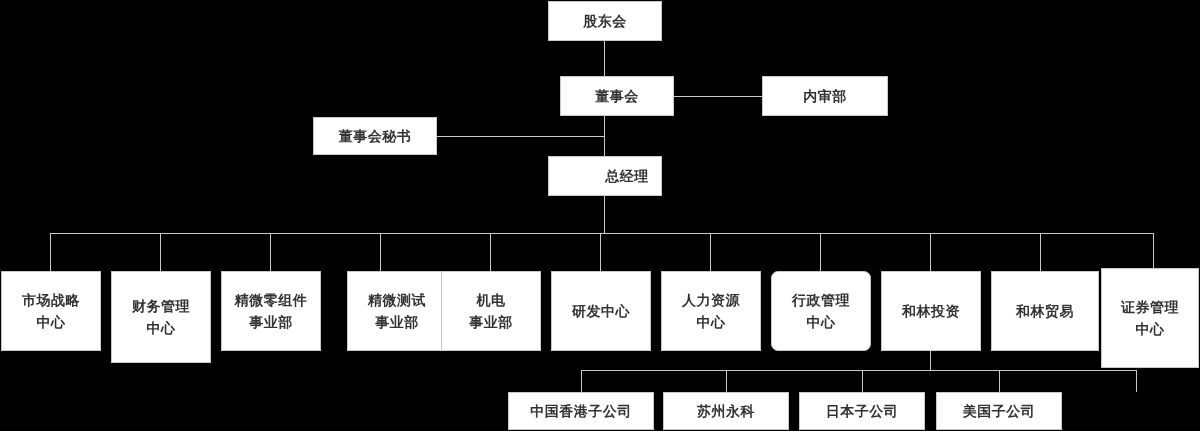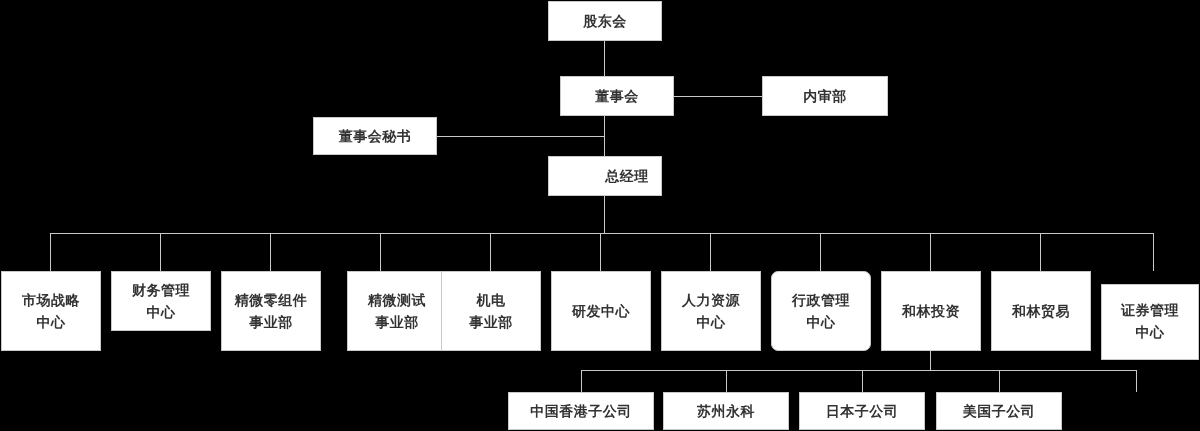--- a/index.html
+++ b/index.html
@@ -100,21 +100,21 @@
   </div>
 
   <div class="node" style="left:548px; top:156px; width:114px; height:40px;padding-left:44px;">
     <span class="label">总经理</span>
   </div>
 
   <div class="node" style="left:1px; top:271px; width:100px; height:80px;">
     <span class="label">市场战略
 中心</span>
   </div>
-  <div class="node" style="left:111px; top:271px; width:100px; height:60px;justify-content:center;">
+  <div class="node" style="left:111px; top:271px; width:100px; height:92px;justify-content:center;">
     <span class="label">财务管理
 中心</span>
   </div>
   <div class="node" style="left:221px; top:271px; width:100px; height:80px;">
     <span class="label">精微零组件
 事业部</span>
   </div>
   <div class="node" style="left:347px; top:271px; width:100px; height:80px;">
     <span class="label">精微测试
 事业部</span>
@@ -130,24 +130,24 @@
     <span class="label">人力资源
 中心</span>
   </div>
   <div class="node" style="left:771px; top:271px; width:100px; height:80px;border-radius:7px;">
     <span class="label">行政管理
 中心</span>
   </div>
   <div class="node" style="left:881px; top:271px; width:100px; height:80px;">
     <span class="label">和林投资</span>
   </div>
-  <div class="node" style="left:991px; top:271px; width:100px; height:80px;">
+  <div class="node" style="left:991px; top:271px; width:108px; height:80px;">
     <span class="label">和林贸易</span>
   </div>
-  <div class="node" style="left:1101px; top:284px; width:98px; height:76px;font-family:Liberation Serif, serif;">
+  <div class="node" style="left:1101px; top:268px; width:98px; height:100px;">
     <span class="label">证券管理
 中心</span>
   </div>
 
   <div class="node" style="left:508px; top:392px; width:146px; height:38px;">
     <span class="label">中国香港子公司</span>
   </div>
   <div class="node" style="left:663px; top:392px; width:126px; height:38px;">
     <span class="label">苏州永科</span>
   </div>

